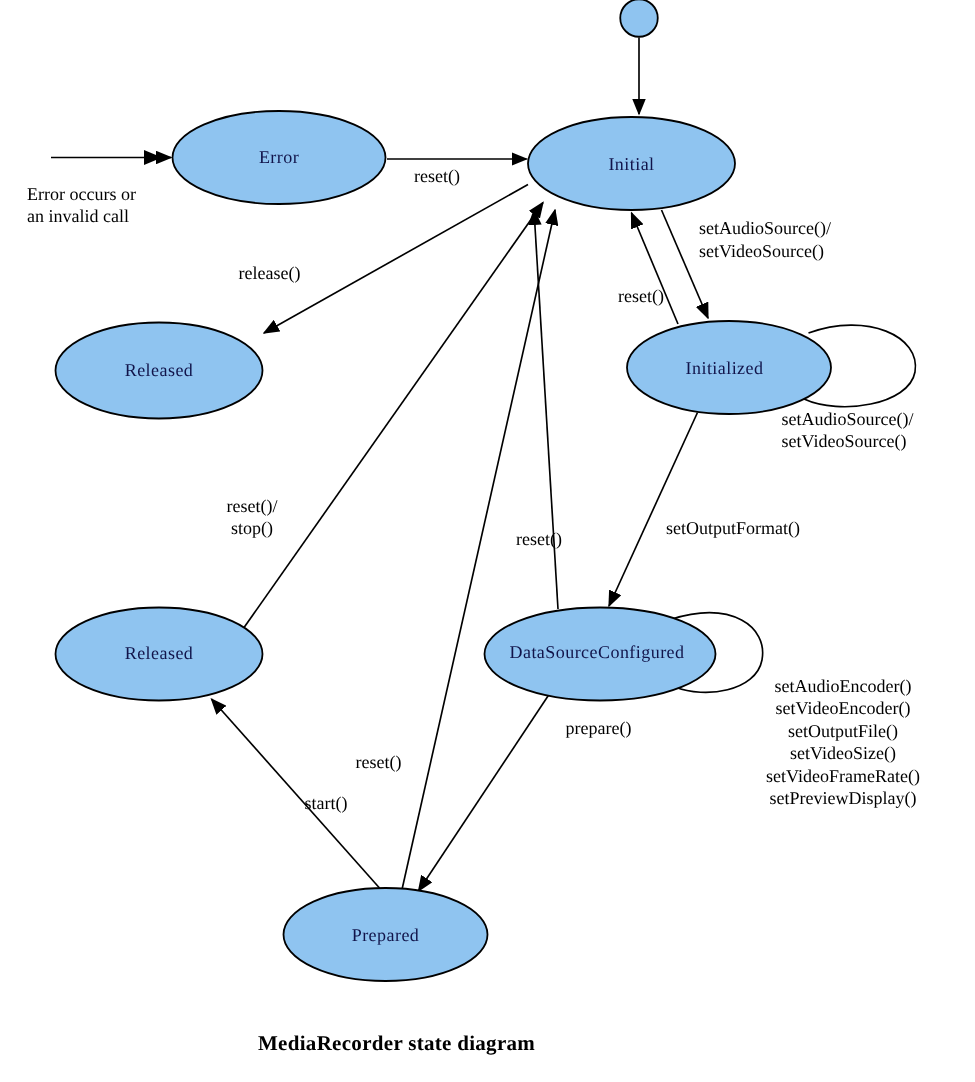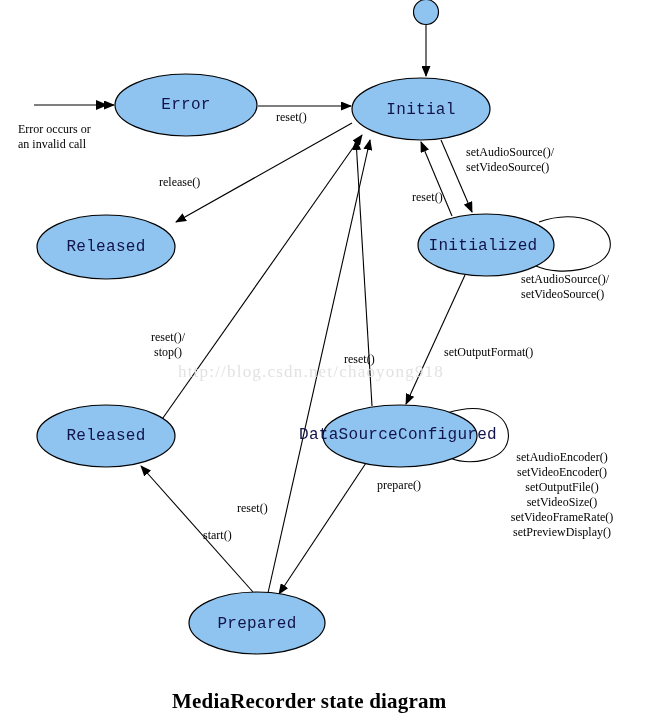--- a/index.html
+++ b/index.html
@@ -40,22 +40,22 @@
     stroke: #000000;
     stroke-width: 1.2;
   }
   .start-circle {
     fill: #8FC4F0;
     stroke: #000000;
     stroke-width: 1.2;
   }
   .node-label {
     position: absolute;
-    font-family: Liberation Mono, monospace;
-    font-size: 16px;
+    font-family: Liberation Serif, serif;
+    font-size: 12px;
     color: #11144a;
     text-align: center;
     white-space: nowrap;
     transform: translate(-50%, -50%);
     letter-spacing: 0.3px;
     pointer-events: none;
   }
   .edge-label {
     position: absolute;
     font-family: "Liberation Serif", "DejaVu Serif", serif;
@@ -73,21 +73,21 @@
     font-family: "Liberation Serif", "DejaVu Serif", serif;
     font-size: 17px;
     color: #e2e2e2;
     letter-spacing: 1.2px;
     white-space: nowrap;
     pointer-events: none;
   }
   .caption {
     position: absolute;
     font-family: "Liberation Serif", "DejaVu Serif", serif;
-    font-size: 21px;
+    font-size: 14px;
     font-weight: bold;
     color: #000000;
     white-space: nowrap;
     letter-spacing: 0.2px;
     text-align: right;
   }
   .logo {
     position: absolute;
     left: 511px;
     top: 673px;
@@ -203,21 +203,20 @@
 
     <ellipse class="node-ellipse" cx="186" cy="105" rx="71" ry="31"></ellipse>
     <ellipse class="node-ellipse" cx="421" cy="109" rx="69" ry="31"></ellipse>
     <ellipse class="node-ellipse" cx="106" cy="247" rx="69" ry="32"></ellipse>
     <ellipse class="node-ellipse" cx="486" cy="245" rx="68" ry="31"></ellipse>
     <ellipse class="node-ellipse" cx="106" cy="436" rx="69" ry="31"></ellipse>
     <ellipse class="node-ellipse" cx="400" cy="436" rx="77" ry="31"></ellipse>
     <ellipse class="node-ellipse" cx="257" cy="623" rx="68" ry="31"></ellipse>
   </svg>
 
-  <div class="watermark" style="left:178px; top:362px;">http://blog.csdn.net/chaoyong918</div>
 
   <div class="node-label" style="left:186px; top:105px;">Error</div>
   <div class="node-label" style="left:421px; top:110px;">Initial</div>
   <div class="node-label" style="left:106px; top:247px;">Released</div>
   <div class="node-label" style="left:483px; top:246px;">Initialized</div>
   <div class="node-label" style="left:106px; top:436px;">Released</div>
   <div class="node-label" style="left:398px; top:435px;">DataSourceConfigured</div>
   <div class="node-label" style="left:257px; top:624px;">Prepared</div>
 
   <div class="edge-label" style="left: 18px; top: 122px; white-space: pre;">Error occurs or

